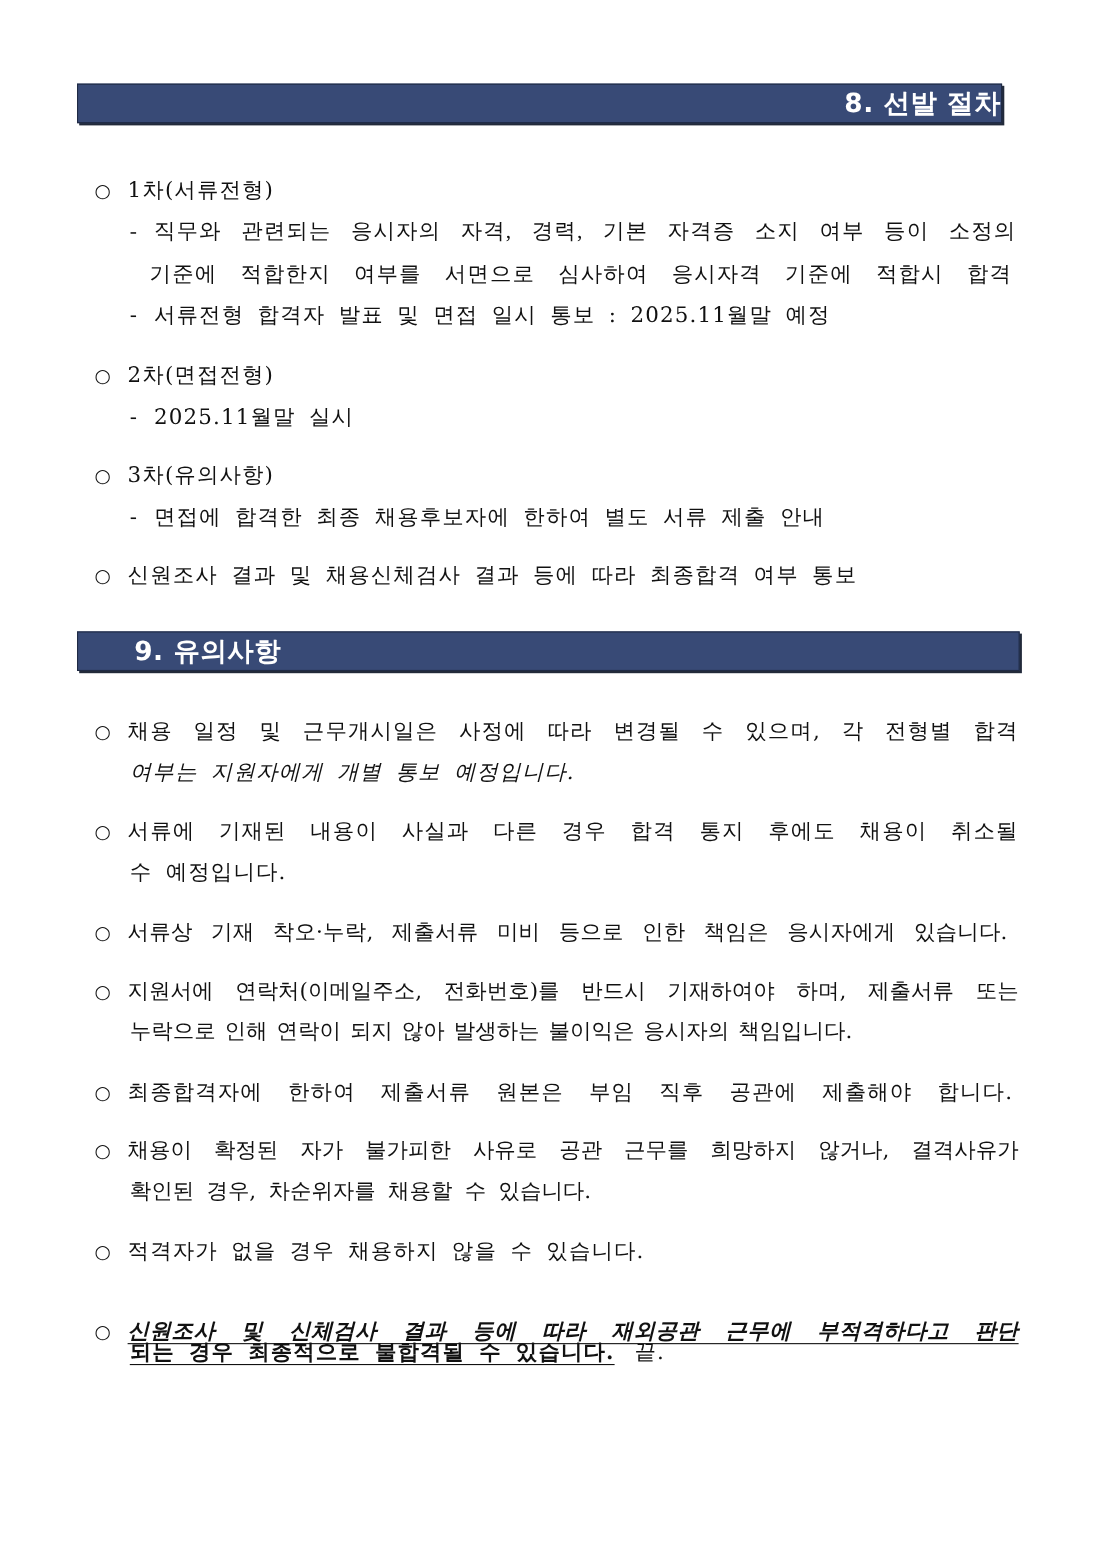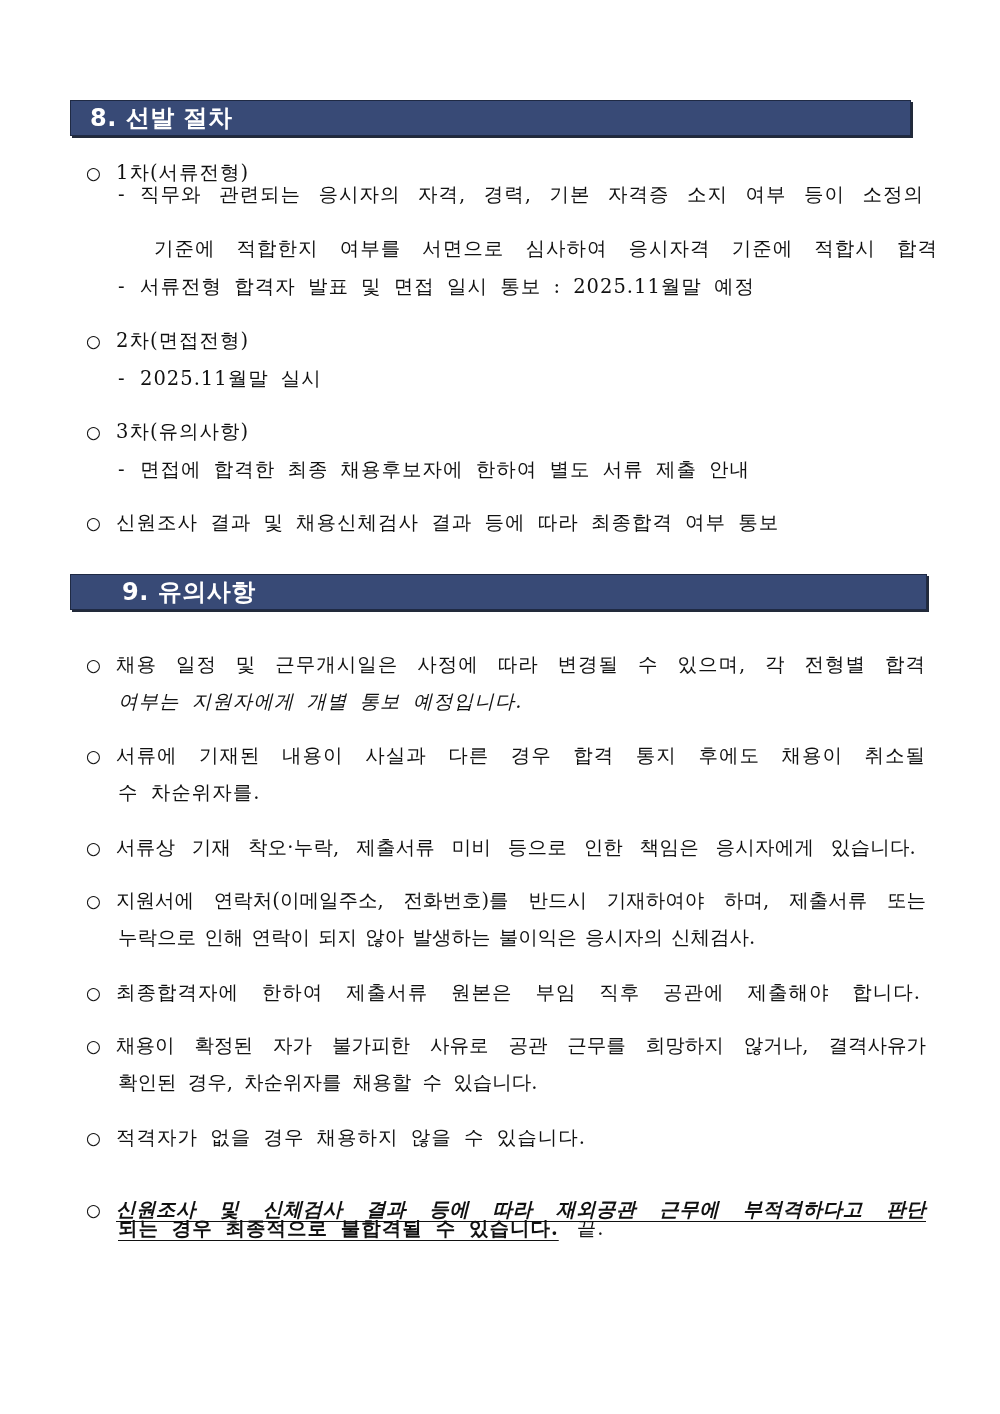--- a/index.html
+++ b/index.html
@@ -33,21 +33,21 @@
       box-sizing: border-box;
     }
     .section-header .hdr-text {
       font-family: "DejaVu Sans", "Liberation Sans", sans-serif;
       font-weight: bold;
       font-size: 24px;
       color: #ffffff;
       padding-left: 19px;
       letter-spacing: 0.5px;
     }
-    #hdr-8 { top: 100px; width: 841px; }
+    #hdr-8 { top: 76px; width: 841px; justify-content: flex-end; }
     #hdr-9 { top: 574px; width: 857px; padding-left: 32px; }
 
     .line {
       position: absolute;
       font-size: 19.5px;
       line-height: 26px;
       white-space: nowrap;
       letter-spacing: 1px;
       word-spacing: 5px;
     }
@@ -56,21 +56,21 @@
       display: inline-block;
       width: 30px;
       font-family: "DejaVu Sans", "Liberation Sans", sans-serif;
       font-size: 17px;
     }
     .dash-row { left: 118px; }
     .dash {
       display: inline-block;
       width: 22px;
     }
-    .cont-row-dash { left: 154px; text-decoration: underline; }
+    .cont-row-dash { left: 136px; text-decoration: underline; }
     .cont-row { left: 118px; }
     .justify {
       display: inline-block;
       text-align: justify;
       text-align-last: justify;
     }
     .uline {
       text-decoration: underline;
       text-underline-offset: 5px;
       font-weight: bold;
@@ -82,21 +82,21 @@
 
 <div class="page">
 
   <div class="section-header" id="hdr-8">
     <span class="hdr-text">8.  선발 절차</span>
   </div>
 
   <div class="line bullet-row" style="top:160px;">
     <span class="bullet">○</span><span>1차(서류전형)</span>
   </div>
-  <div class="line dash-row" style="top:182px;">
+  <div class="line dash-row" style="top:198px;font-family:Liberation Serif, serif;">
     <span class="dash">-</span><span class="justify" style="width:784px;">직무와 관련되는 응시자의 자격, 경력, 기본 자격증 소지 여부 등이 소정의</span>
   </div>
   <div class="line cont-row-dash" style="top:236px;">
     <span class="justify" style="width:784px;">기준에 적합한지 여부를 서면으로 심사하여 응시자격 기준에 적합시 합격</span>
   </div>
   <div class="line dash-row" style="top:274px;">
     <span class="dash">-</span><span>서류전형 합격자 발표 및 면접 일시 통보 : 2025.11월말 예정</span>
   </div>
 
   <div class="line bullet-row" style="top:328px;">
@@ -125,32 +125,32 @@
     <span class="bullet">○</span><span class="justify" style="width:810px;">채용 일정 및 근무개시일은 사정에 따라 변경될 수 있으며, 각 전형별 합격</span>
   </div>
   <div class="line cont-row" style="top:689px;font-style:italic;">
     <span>여부는 지원자에게 개별 통보 예정입니다.</span>
   </div>
 
   <div class="line bullet-row" style="top:743px;">
     <span class="bullet">○</span><span class="justify" style="width:810px;">서류에 기재된 내용이 사실과 다른 경우 합격 통지 후에도 채용이 취소될</span>
   </div>
   <div class="line cont-row" style="top:780px;">
-    <span>수 차순위자를.</span>
+    <span>수 예정입니다.</span>
   </div>
 
   <div class="line bullet-row" style="top:835px;">
     <span class="bullet">○</span><span class="justify" style="width:800px;letter-spacing:0.2px;word-spacing:2px;">서류상 기재 착오·누락, 제출서류 미비 등으로 인한 책임은 응시자에게 있습니다.</span>
   </div>
 
   <div class="line bullet-row" style="top:888px;">
     <span class="bullet">○</span><span class="justify" style="width:810px;letter-spacing:0px;word-spacing:2px;">지원서에 연락처(이메일주소, 전화번호)를 반드시 기재하여야 하며, 제출서류 또는</span>
   </div>
   <div class="line cont-row" style="top:925px;letter-spacing:0px;word-spacing:2px;">
-    <span>누락으로 인해 연락이 되지 않아 발생하는 불이익은 응시자의 신체검사.</span>
+    <span>누락으로 인해 연락이 되지 않아 발생하는 불이익은 응시자의 책임입니다.</span>
   </div>
 
   <div class="line bullet-row" style="top:980px;">
     <span class="bullet">○</span><span class="justify" style="width:805px;">최종합격자에 한하여 제출서류 원본은 부임 직후 공관에 제출해야 합니다.</span>
   </div>
 
   <div class="line bullet-row" style="top:1033px;">
     <span class="bullet">○</span><span class="justify" style="width:810px;letter-spacing:0px;word-spacing:2px;">채용이 확정된 자가 불가피한 사유로 공관 근무를 희망하지 않거나, 결격사유가</span>
   </div>
   <div class="line cont-row" style="top:1070px;letter-spacing:0px;">

